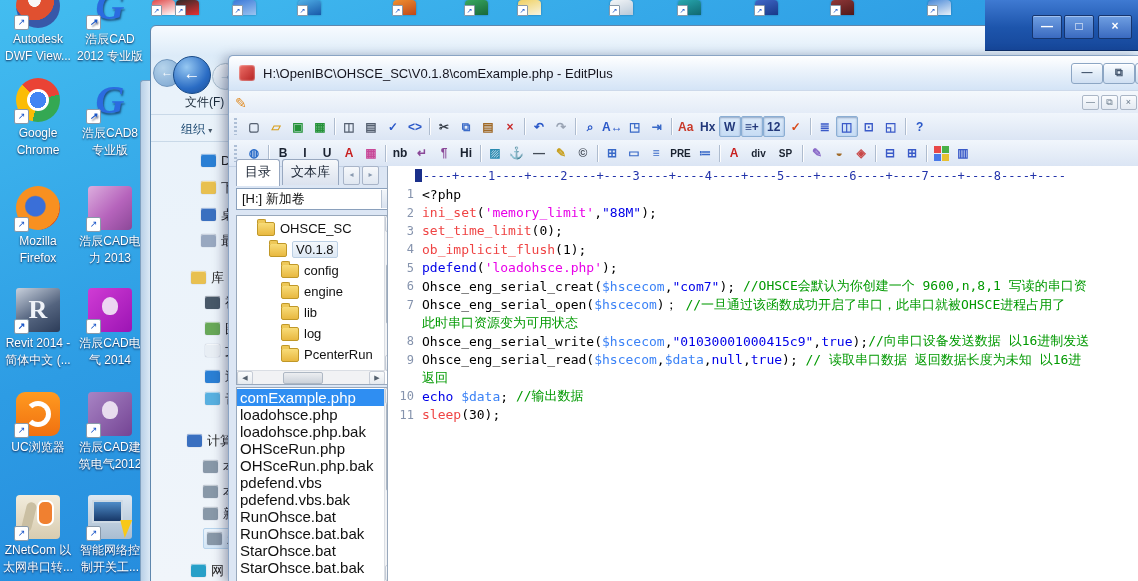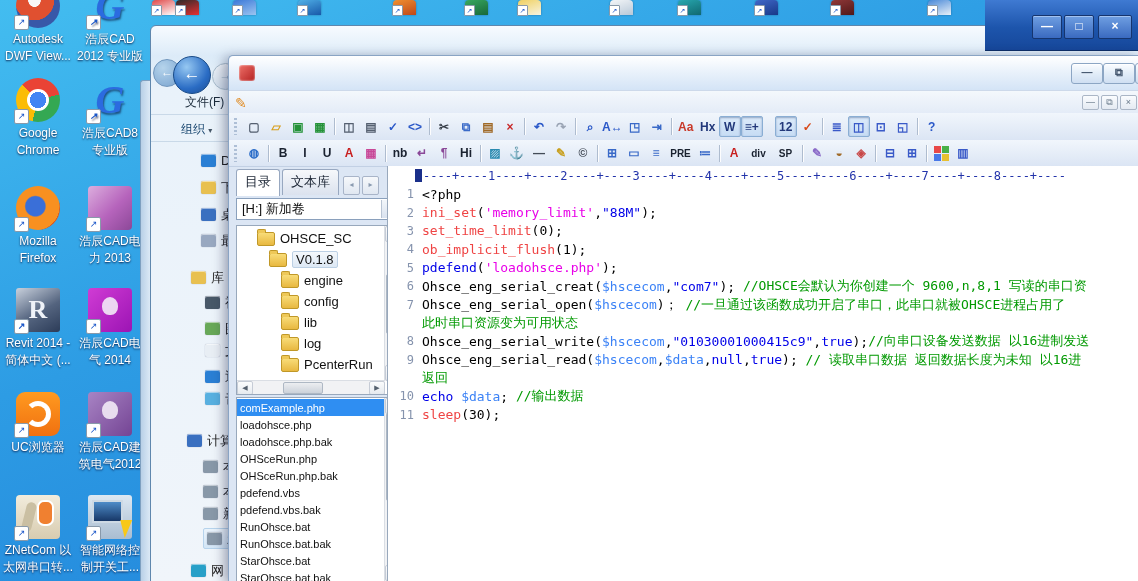--- a/index.html
+++ b/index.html
@@ -90,40 +90,40 @@
     background:repeating-linear-gradient(180deg,#aebfd6 0 2px,transparent 2px 4px)}
   .tbi{min-width:20px;height:19px;display:flex;align-items:center;justify-content:center;flex:none;
     font-size:12px;font-weight:bold;border:1px solid transparent;border-radius:2px;white-space:nowrap}
   .tbi.wide{min-width:25px;font-size:10px}
   .tbi.pressed{background:linear-gradient(#dcebfa,#c6dcf4);border-color:#8aaed4;box-shadow:inset 0 1px 2px rgba(50,80,130,.45)}
   .sep{width:1px;height:17px;background:#aebccf;margin:0 3px;box-shadow:1px 0 0 #fdfdfe;flex:none}
   .win4{display:grid;grid-template-columns:7px 7px;gap:1px;align-content:center;justify-content:center}
   .win4 i{width:7px;height:7px;display:block}
 
   
-  .side{position:absolute;left:7px;top:113px;width:164px;bottom:0}
+  .side{position:absolute;left:7px;top:103px;width:164px;bottom:0}
   .tabs{height:26px;display:flex;align-items:flex-end}
   .tab{font-size:13px;padding:3px 8px 4px;border:1px solid #98a8c0;border-bottom:none;border-radius:3px 3px 0 0;
     background:linear-gradient(#f6f8fb,#dbe2ee);color:#1a2433;margin-right:2px;white-space:nowrap}
   .tab.on{background:#fff;position:relative;top:1px;padding-bottom:5px}
   .tarr{width:15px;height:17px;border:1px solid #a8b4c8;background:linear-gradient(#f6f8fb,#e0e7f1);
     border-radius:2px;font-size:8px;color:#8a9ab0;text-align:center;line-height:15px;margin-left:2px}
   .drive{margin-top:3px;height:20px;border:1px solid #8aa0bc;background:#fff;display:flex;align-items:center;
     font-size:13px;padding-left:5px;color:#111}
   .drive .dd{margin-left:auto;width:17px;height:18px;background:linear-gradient(#f2f6fa,#d9e2ef);
     border-left:1px solid #b8c4d4;text-align:center;font-size:8px;line-height:18px;color:#445a72}
   .treebox{position:absolute;top:56px;left:0;right:0;height:168px;background:#fff;border:1px solid #98a8bc;overflow:hidden}
   .trow{height:21px;display:flex;align-items:center;font-size:13px;gap:5px;color:#111;white-space:nowrap}
   .fold{width:16px;height:12px;position:relative;flex:none;border-radius:2px;
     background:linear-gradient(#f8dc78,#e8b840);border:1px solid #c09828}
   .fold::before{content:"";position:absolute;top:-4px;left:-1px;width:7px;height:3px;background:#eec858;
     border:1px solid #c09828;border-bottom:none;border-radius:2px 2px 0 0}
   .trow.sel .tlabel{background:linear-gradient(#f4f8fc,#dde8f4);border:1px solid #bcd0e4;border-radius:2px;padding:0 3px}
   .filebox{position:absolute;top:228px;left:0;right:0;bottom:0;background:#fff;border:1px solid #98a8bc;overflow:hidden}
-  .frow{height:17px;display:flex;align-items:center;font-size:11px;padding-left:3px;color:#111;white-space:nowrap}
+  .frow{height:17px;display:flex;align-items:center;font-size:15px;padding-left:3px;color:#111;white-space:nowrap}
   .frow.sel{background:#2f8ef2;color:#fff}
   .vsb{position:absolute;top:0;right:0;bottom:0;width:14px;background:#f1f2f4;border-left:1px solid #dadee4}
   .sbtn{position:absolute;left:0;width:13px;height:14px;font-size:7px;color:#55616e;text-align:center;line-height:14px;
     background:linear-gradient(#fbfcfd,#e6eaef);border:1px solid #c6ccd6;border-radius:2px}
   .thumb{position:absolute;left:1px;width:11px;background:linear-gradient(90deg,#eceef1,#ccd2da);
     border:1px solid #aeb8c4;border-radius:2px}
   .hsb{position:absolute;left:0;right:14px;bottom:0;height:13px;background:#f1f2f4;border-top:1px solid #dadee4}
   .hbtn{position:absolute;top:0;width:14px;height:12px;font-size:7px;color:#55616e;text-align:center;line-height:12px;
     background:linear-gradient(#fbfcfd,#e6eaef);border:1px solid #c6ccd6;border-radius:2px}
   .hthumb{position:absolute;top:1px;height:10px;background:linear-gradient(#eceef1,#ccd2da);border:1px solid #aeb8c4;border-radius:2px}
@@ -371,20 +371,21 @@
         <div class="x-item" style="left: 40px; top: 535px;">
           <span class="x-ic" style="background: rgb(40, 160, 200);"></span>
           <span class="x-lb">网</span>
         </div>
       </div>
   </div>
 
   <div id="editplus">
     <div class="ep-title">
       <span class="ep-logo"></span>
+      <span>H:\OpenIBC\OHSCE_SC\V0.1.8\comExample.php - EditPlus</span>
     </div>
     <div class="aero-btn" style="left:842px">—</div>
     <div class="aero-btn" style="left:874px">⧉</div>
     <div class="aero-btn" style="left:906px">×</div>
 
     <div class="ep-menu">
       <span class="ep-pencil">✎</span>
       <span style="margin-left:auto;display:flex;padding-right:2px">
         <span class="mctl">—</span>
         <span class="mctl">⧉</span>
@@ -414,21 +415,21 @@
         <span class="sep"></span>
         <span class="tbi" style="color: rgb(42, 88, 200);">⌕</span>
         <span class="tbi" style="color: rgb(42, 88, 200);">A↔</span>
         <span class="tbi" style="color: rgb(58, 106, 200);">◳</span>
         <span class="tbi" style="color: rgb(58, 106, 200);">⇥</span>
         <span class="sep"></span>
         <span class="tbi" style="color: rgb(200, 56, 40);">Aa</span>
         <span class="tbi" style="color: rgb(34, 56, 122);">Hx</span>
         <span class="tbi pressed" style="color: rgb(34, 56, 122);">W</span>
         <span class="tbi pressed" style="color: rgb(34, 56, 122);">≡+</span>
-        <span class="tbi pressed" style="color: rgb(34, 56, 122); margin-left: 12px;">12</span>
+        <span class="tbi pressed" style="color: rgb(34, 56, 122);">12</span>
         <span class="tbi" style="color: rgb(216, 72, 24);">✓</span>
         <span class="sep"></span>
         <span class="tbi" style="color: rgb(58, 90, 200);">≣</span>
         <span class="tbi pressed" style="color: rgb(58, 90, 200);">◫</span>
         <span class="tbi" style="color: rgb(58, 90, 200);">⊡</span>
         <span class="tbi" style="color: rgb(58, 90, 200);">◱</span>
         <span class="sep"></span>
         <span class="tbi" style="color: rgb(42, 88, 200);">?</span>
       </div>
     <div id="eptb2" class="tb">
@@ -494,25 +495,25 @@
             <div class="trow" style="padding-left: 20px;">
               <span class="fold"></span>
               <span class="tlabel">OHSCE_SC</span>
             </div>
             <div class="trow sel" style="padding-left: 32px;">
               <span class="fold"></span>
               <span class="tlabel">V0.1.8</span>
             </div>
             <div class="trow" style="padding-left: 44px;">
               <span class="fold"></span>
+              <span class="tlabel">config</span>
+            </div>
+            <div class="trow" style="padding-left: 44px;">
+              <span class="fold"></span>
               <span class="tlabel">engine</span>
-            </div>
-            <div class="trow" style="padding-left: 44px;">
-              <span class="fold"></span>
-              <span class="tlabel">config</span>
             </div>
             <div class="trow" style="padding-left: 44px;">
               <span class="fold"></span>
               <span class="tlabel">lib</span>
             </div>
             <div class="trow" style="padding-left: 44px;">
               <span class="fold"></span>
               <span class="tlabel">log</span>
             </div>
             <div class="trow" style="padding-left: 44px;">

